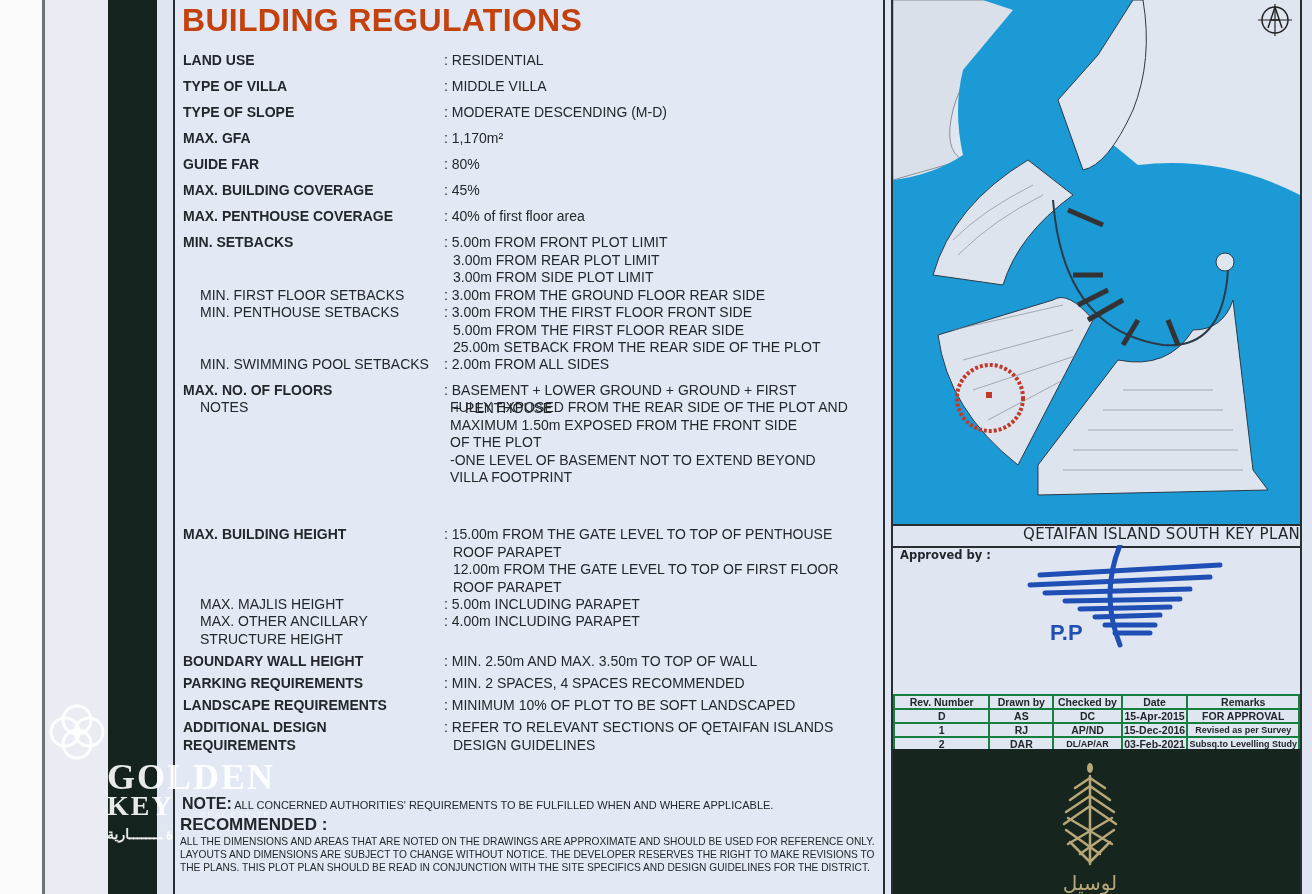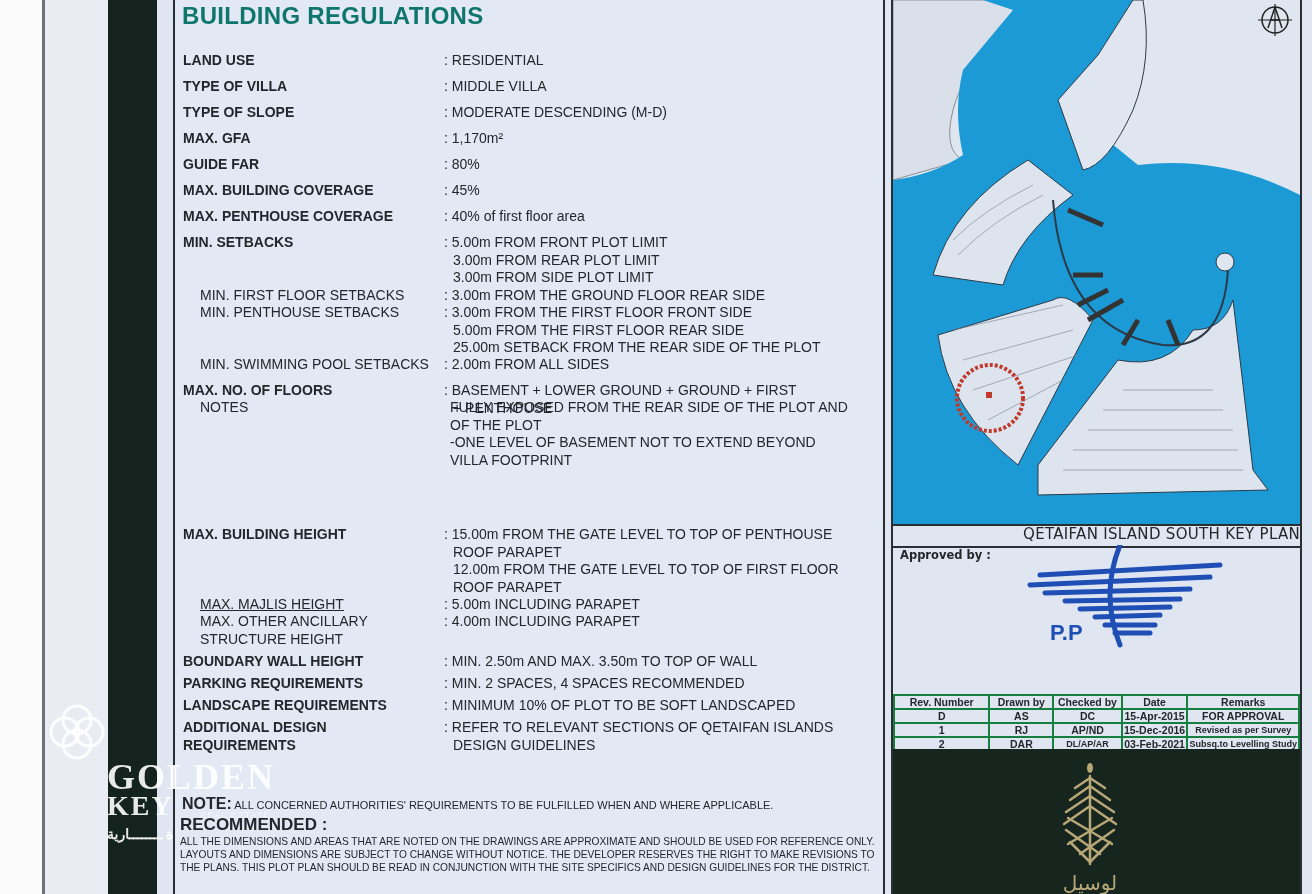--- a/index.html
+++ b/index.html
@@ -10,21 +10,21 @@
   .frame-line { position: absolute; left: 42px; top: 0; width: 3px; height: 894px; background: #6e7277; }
   .paper-left { position: absolute; left: 45px; top: 0; width: 63px; height: 894px; background: #e9edf3; }
   .green-stripe { position: absolute; left: 108px; top: 0; width: 49px; height: 894px; background: #14231e; }
   .light-strip { position: absolute; left: 157px; top: 0; width: 16px; height: 894px; background: #dfe6f1; }
   .content-border { position: absolute; left: 173px; top: 0; width: 2px; height: 894px; background: #2a2d31; }
 
   .main { position: absolute; left: 175px; top: 0; width: 708px; height: 894px; background: #e2e9f4; }
   .divider { position: absolute; left: 883px; top: 0; width: 2px; height: 894px; background: #2a2d31; }
   .right-bg { position: absolute; left: 885px; top: 0; width: 427px; height: 894px; background: #dfe6f1; }
 
-  .title { position: absolute; left: 182px; top: 2px; font-size: 24px; font-weight: bold; letter-spacing: 0.3px; color: #0f766e; }
+  .title { position: absolute; left: 182px; top: 2px; font-size: 32px; font-weight: bold; letter-spacing: 0.3px; color: #c2410c; }
 
   .row { position: absolute; left: 183px; font-size: 14px; line-height: 17.5px; color: #23272b; }
   .row .label { position: absolute; left: 0; width: 262px; font-weight: bold; white-space: nowrap; }
   .row .label.sub { font-weight: normal; padding-left: 17px; }
   .row .value { position: absolute; left: 261px; width: 440px; white-space: nowrap; }
   .row .value .line { display: block; }
   .row .value .line.indent { padding-left: 9px; }
 
   .note { position: absolute; left: 182px; top: 795px; font-size: 11px; color: #23272b; white-space: nowrap; }
   .note b { font-size: 16px; }
@@ -183,39 +183,40 @@
         <span class="line">: BASEMENT + LOWER GROUND + GROUND + FIRST</span>
         <span class="line indent">+ PENTHOUSE</span>
       </div>
     </div>
     <div class="row" style="top: 399px;">
       <div class="label sub">
         <span style="display: block;">NOTES</span>
       </div>
       <div class="value" style="left: 267px;">
         <span class="line">FULLY EXPOSED FROM THE REAR SIDE OF THE PLOT AND</span>
+        <span class="line">MAXIMUM 1.50m EXPOSED FROM THE FRONT SIDE</span>
         <span class="line">OF THE PLOT</span>
         <span class="line">-ONE LEVEL OF BASEMENT NOT TO EXTEND BEYOND</span>
         <span class="line">VILLA FOOTPRINT</span>
       </div>
     </div>
     <div class="row" style="top: 526px;">
       <div class="label">
         <span style="display: block;">MAX. BUILDING HEIGHT</span>
       </div>
       <div class="value">
         <span class="line">: 15.00m FROM THE GATE LEVEL TO TOP OF PENTHOUSE</span>
         <span class="line indent">ROOF PARAPET</span>
         <span class="line indent">12.00m FROM THE GATE LEVEL TO TOP OF FIRST FLOOR</span>
         <span class="line indent">ROOF PARAPET</span>
       </div>
     </div>
     <div class="row" style="top: 596px;">
       <div class="label sub">
-        <span style="display: block; text-decoration: underline;">MAX. MAJLIS HEIGHT</span>
+        <span style="display: block;">MAX. MAJLIS HEIGHT</span>
       </div>
       <div class="value">
         <span class="line">: 5.00m INCLUDING PARAPET</span>
       </div>
     </div>
     <div class="row" style="top: 613px;">
       <div class="label sub">
         <span style="display: block;">MAX. OTHER ANCILLARY</span>
         <span style="display: block;">STRUCTURE HEIGHT</span>
       </div>

